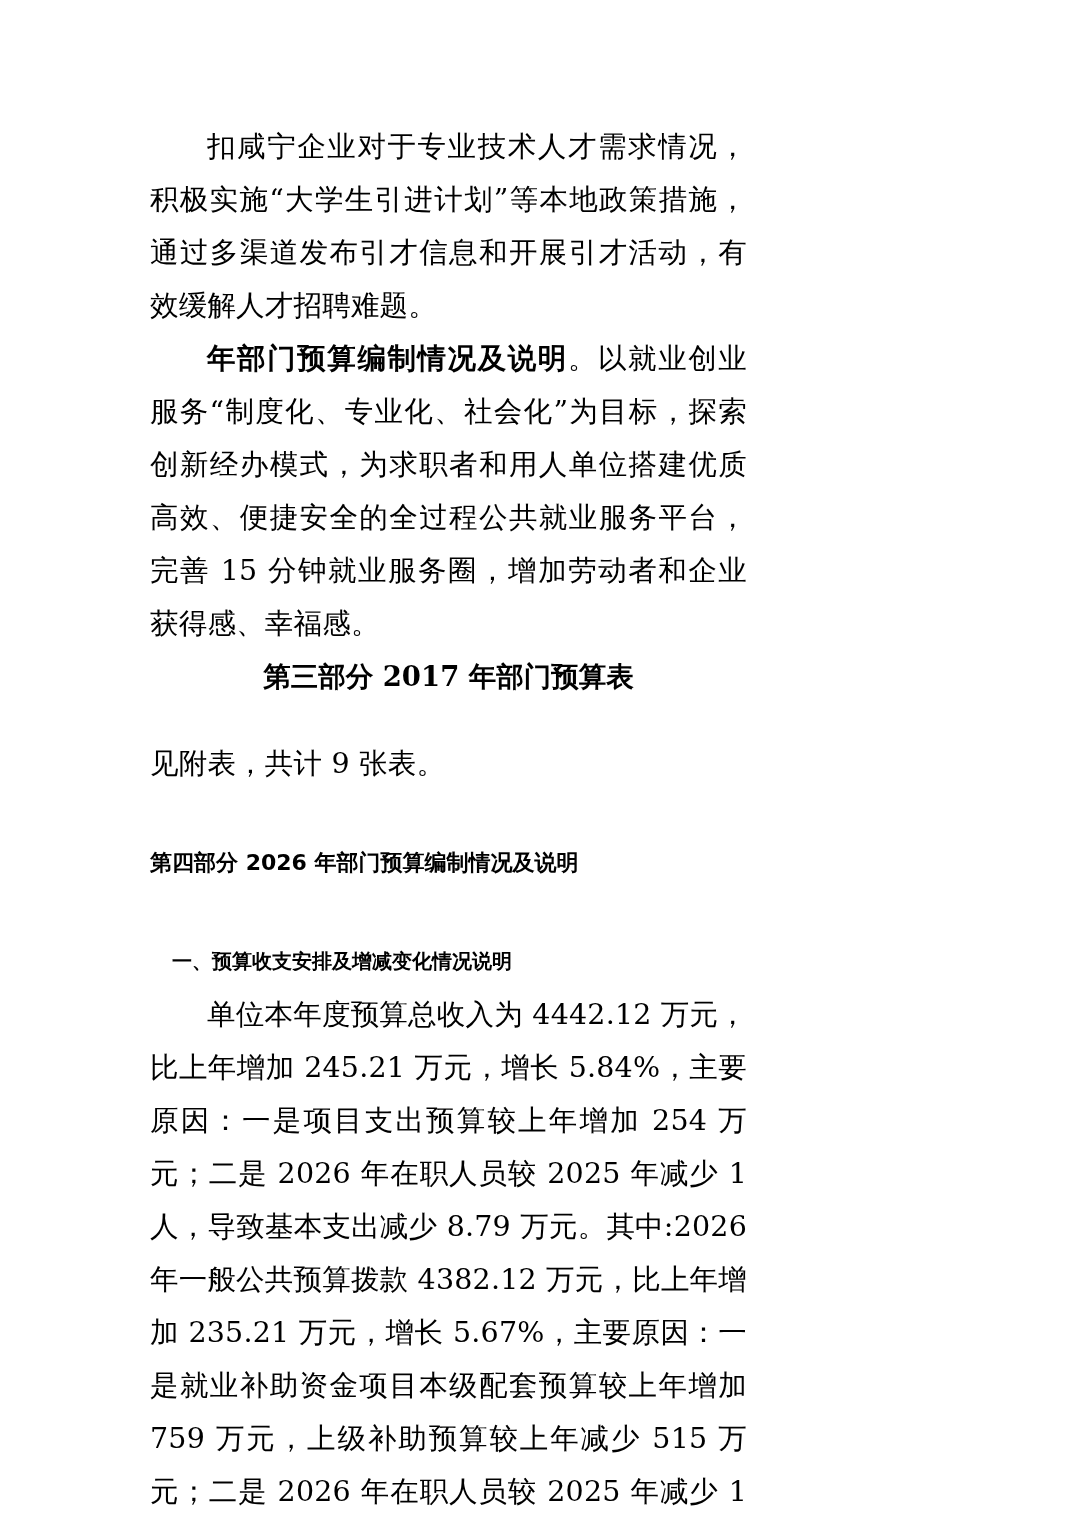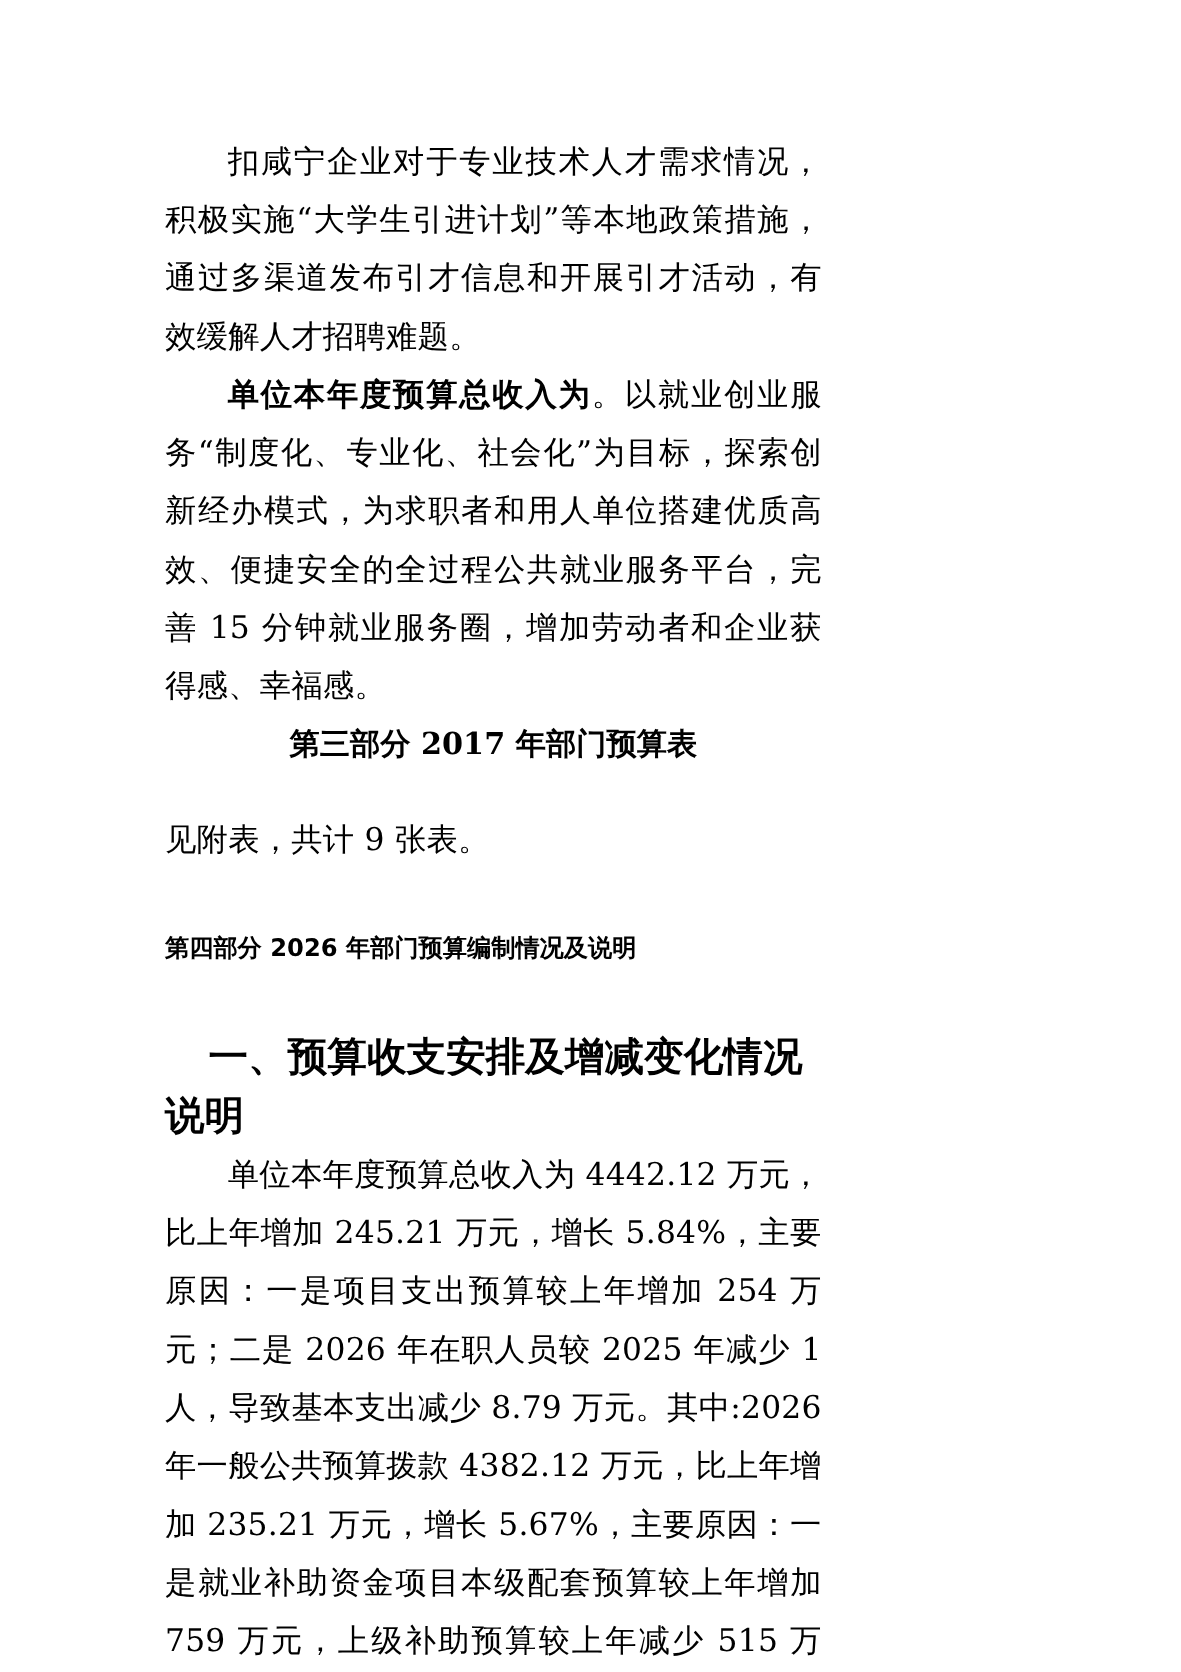--- a/index.html
+++ b/index.html
@@ -43,21 +43,21 @@
     margin: 0;
   }
   .heading-center-serif {
     font-size: 27.5px;
     line-height: 53px;
     text-align: center;
     font-weight: bold;
     margin: 0;
   }
   .heading-left {
-    font-size: 36px;
+    font-size: 20px;
     line-height: 53px;
     font-family: "DejaVu Sans", "Liberation Sans", sans-serif;
     font-weight: bold;
     margin: 0;
     text-indent: 1.1em;
   }
   .heading-left2 {
     font-size: 28px;
     line-height: 53px;
     font-family: "DejaVu Sans", "Liberation Sans", sans-serif;
@@ -68,21 +68,21 @@
   .spacer-md { height: 34px; }
   .spacer-lg { height: 46px; }
 </style>
 </head>
 <body>
 
 <div class="page">
 
   <p class="para indent">扣咸宁企业对于专业技术人才需求情况，积极实施“大学生引进计划”等本地政策措施，通过多渠道发布引才信息和开展引才活动，有效缓解人才招聘难题。</p>
 
-  <p class="para indent"><span class="bold-lead">单位本年度预算总收入为</span><span>。以就业创业服务“制度化、专业化、社会化”为目标，探索创新经办模式，为求职者和用人单位搭建优质高效、便捷安全的全过程公共就业服务平台，完善 15 分钟就业服务圈，增加劳动者和企业获得感、幸福感。</span></p>
+  <p class="para indent"><span class="bold-lead">年部门预算编制情况及说明</span><span>。以就业创业服务“制度化、专业化、社会化”为目标，探索创新经办模式，为求职者和用人单位搭建优质高效、便捷安全的全过程公共就业服务平台，完善 15 分钟就业服务圈，增加劳动者和企业获得感、幸福感。</span></p>
 
   <p class="heading-center-serif">第三部分 2017 年部门预算表</p>
 
   <div class="spacer-md"></div>
 
   <p class="para">见附表，共计 9 张表。</p>
 
   <div class="spacer-lg"></div>
 
   <p class="heading-center">第四部分 2026 年部门预算编制情况及说明</p>

